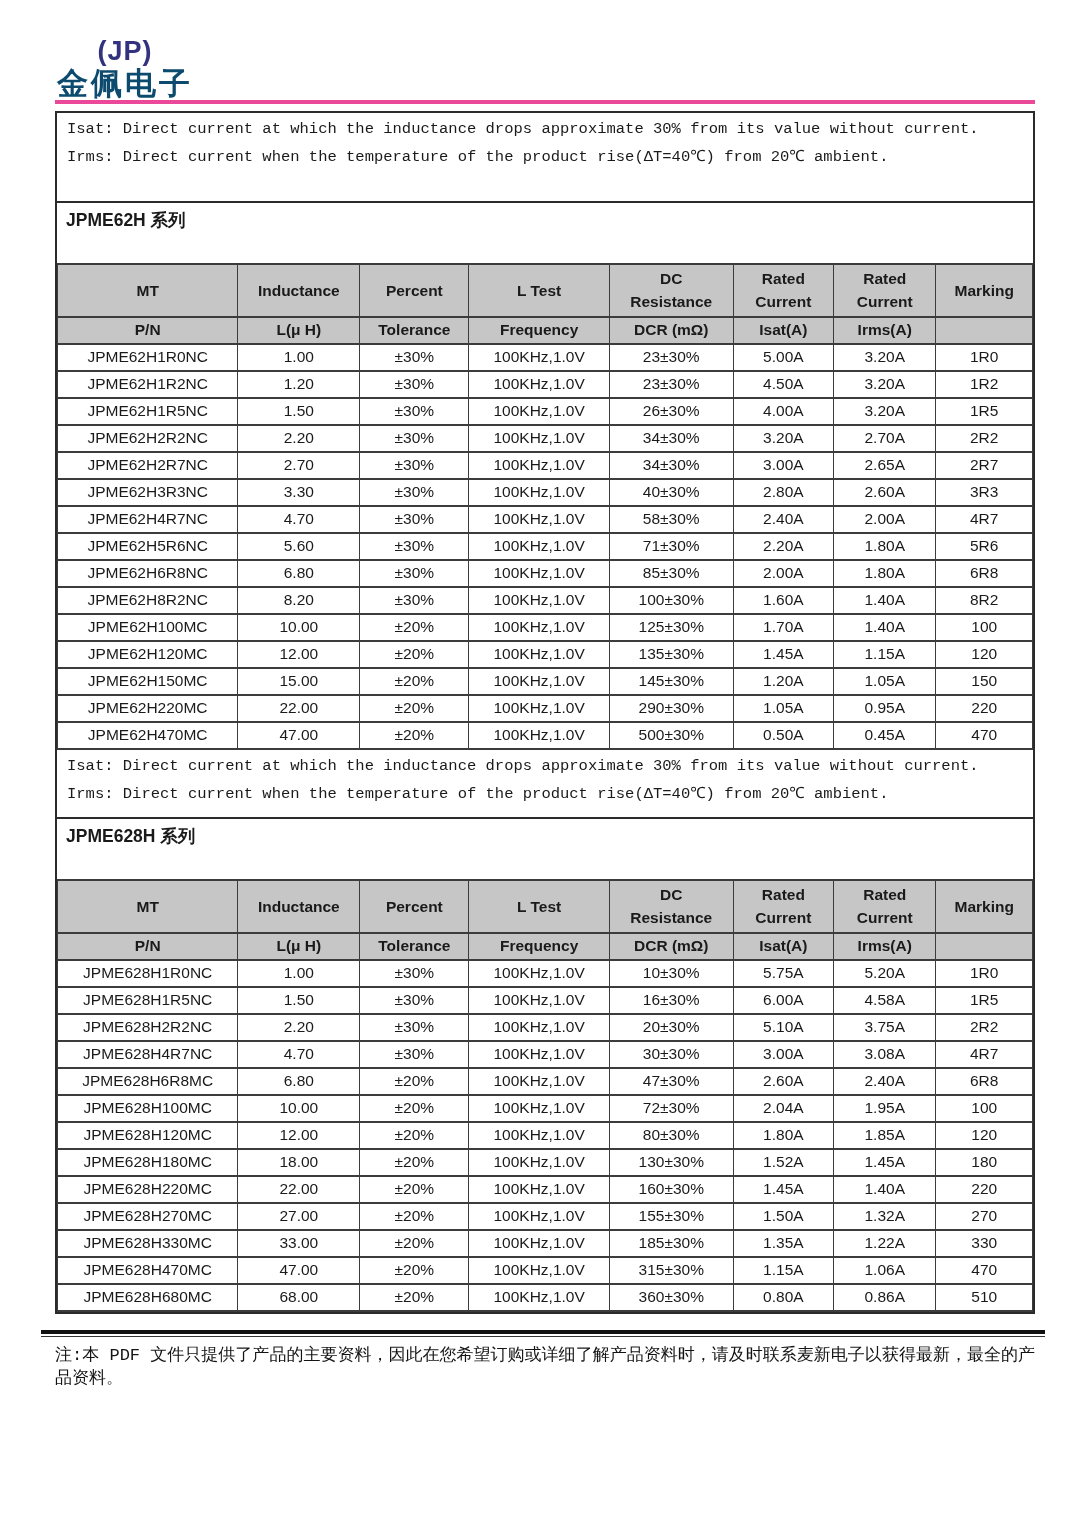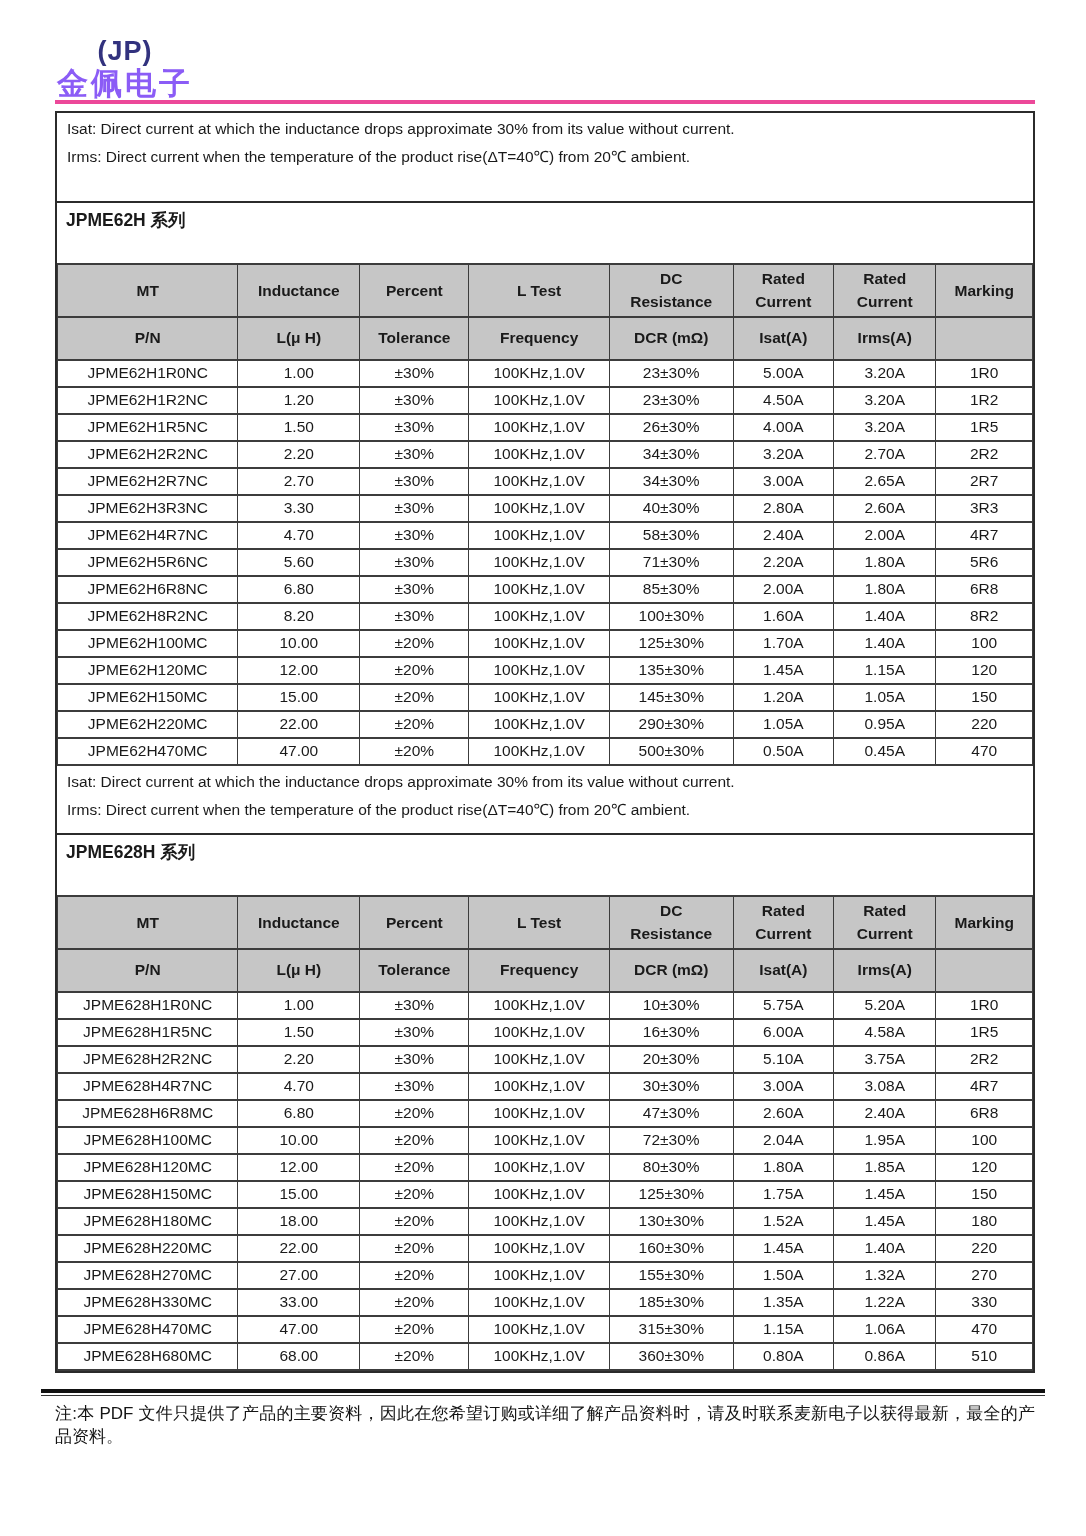--- a/index.html
+++ b/index.html
@@ -40,21 +40,21 @@
     color: #181818;
     text-decoration: underline;
     padding-bottom: 1px;
     white-space: nowrap;
   }
 
   
   .content-box { border: 2px solid #2b2b2b; margin-top: 7px; }
 
   .notes { padding: 5px 10px 5px; font-size: 15.5px; }
-  .notes p { margin: 0 0 6px; line-height: 1.45; }
+  .notes p { margin: 0 0 6px; line-height: 1.45; font-family: Liberation Mono, monospace; }
   .notes-top { padding-bottom: 26px; }
 
   .section-band {
     border-top: 2px solid #2b2b2b;
     font-weight: bold;
     font-size: 17.5px;
     padding: 5px 9px 4px;
   }
 
   
@@ -67,48 +67,48 @@
   .spec th, .spec td {
     border: solid #3c3c3c;
     border-width: 2px 1px;
     text-align: center;
     font-size: 15.5px;
     padding: 0 2px;
     overflow: hidden;
   }
   .spec thead th { background: #c6c6c6; font-weight: bold; }
   .spec th.h1 { height: 53px; white-space: pre-line; line-height: 1.5; }
-  .spec th.h2 { height: 43px; }
+  .spec th.h2 { height: 27px; }
   .spec td { height: 27px; }
 
   
   .ftr { margin-top: 16px; }
   .ftr-rule {
     margin: 0 -10px 0 -14px;
     height: 7px;
     border-top: 4px solid #111111;
     border-bottom: 1px solid #333333;
   }
   .ftr-note {
-    font-family: Liberation Sans, sans-serif;
+    font-family: Liberation Mono, monospace;
     font-size: 17px;
     color: #141414;
     padding-top: 6px;
     text-align: justify;
   }
 </style>
 </head>
 <body>
 
 <div class="page">
 
   <header class="hdr">
     <div class="logo">
       <div class="logo-jp" style="color: rgb(50, 50, 126);">(JP)</div>
-      <div class="logo-cn" style="color: #8b5cf6;">金佩电子</div>
+      <div class="logo-cn" style="color: #0c4a6e;">金佩电子</div>
     </div>
   </header>
 
   <div class="content-box">
 
     <div class="notes notes-top">
       <p>Isat: Direct current at which the inductance drops approximate 30% from its value without current.</p>
       <p>Irms: Direct current when the temperature of the product rise(ΔT=40℃) from 20℃ ambient.</p>
     </div>
 
@@ -412,30 +412,20 @@
             <td>JPME628H120MC</td>
             <td>12.00</td>
             <td>±20%</td>
             <td>100KHz,1.0V</td>
             <td>80±30%</td>
             <td>1.80A</td>
             <td>1.85A</td>
             <td>120</td>
           </tr>
           <tr>
-            <td>JPME628H150MC</td>
-            <td>15.00</td>
-            <td>±20%</td>
-            <td>100KHz,1.0V</td>
-            <td>125±30%</td>
-            <td>1.75A</td>
-            <td>1.45A</td>
-            <td>150</td>
-          </tr>
-          <tr>
             <td>JPME628H180MC</td>
             <td>18.00</td>
             <td>±20%</td>
             <td>100KHz,1.0V</td>
             <td>130±30%</td>
             <td>1.52A</td>
             <td>1.45A</td>
             <td>180</td>
           </tr>
           <tr>

